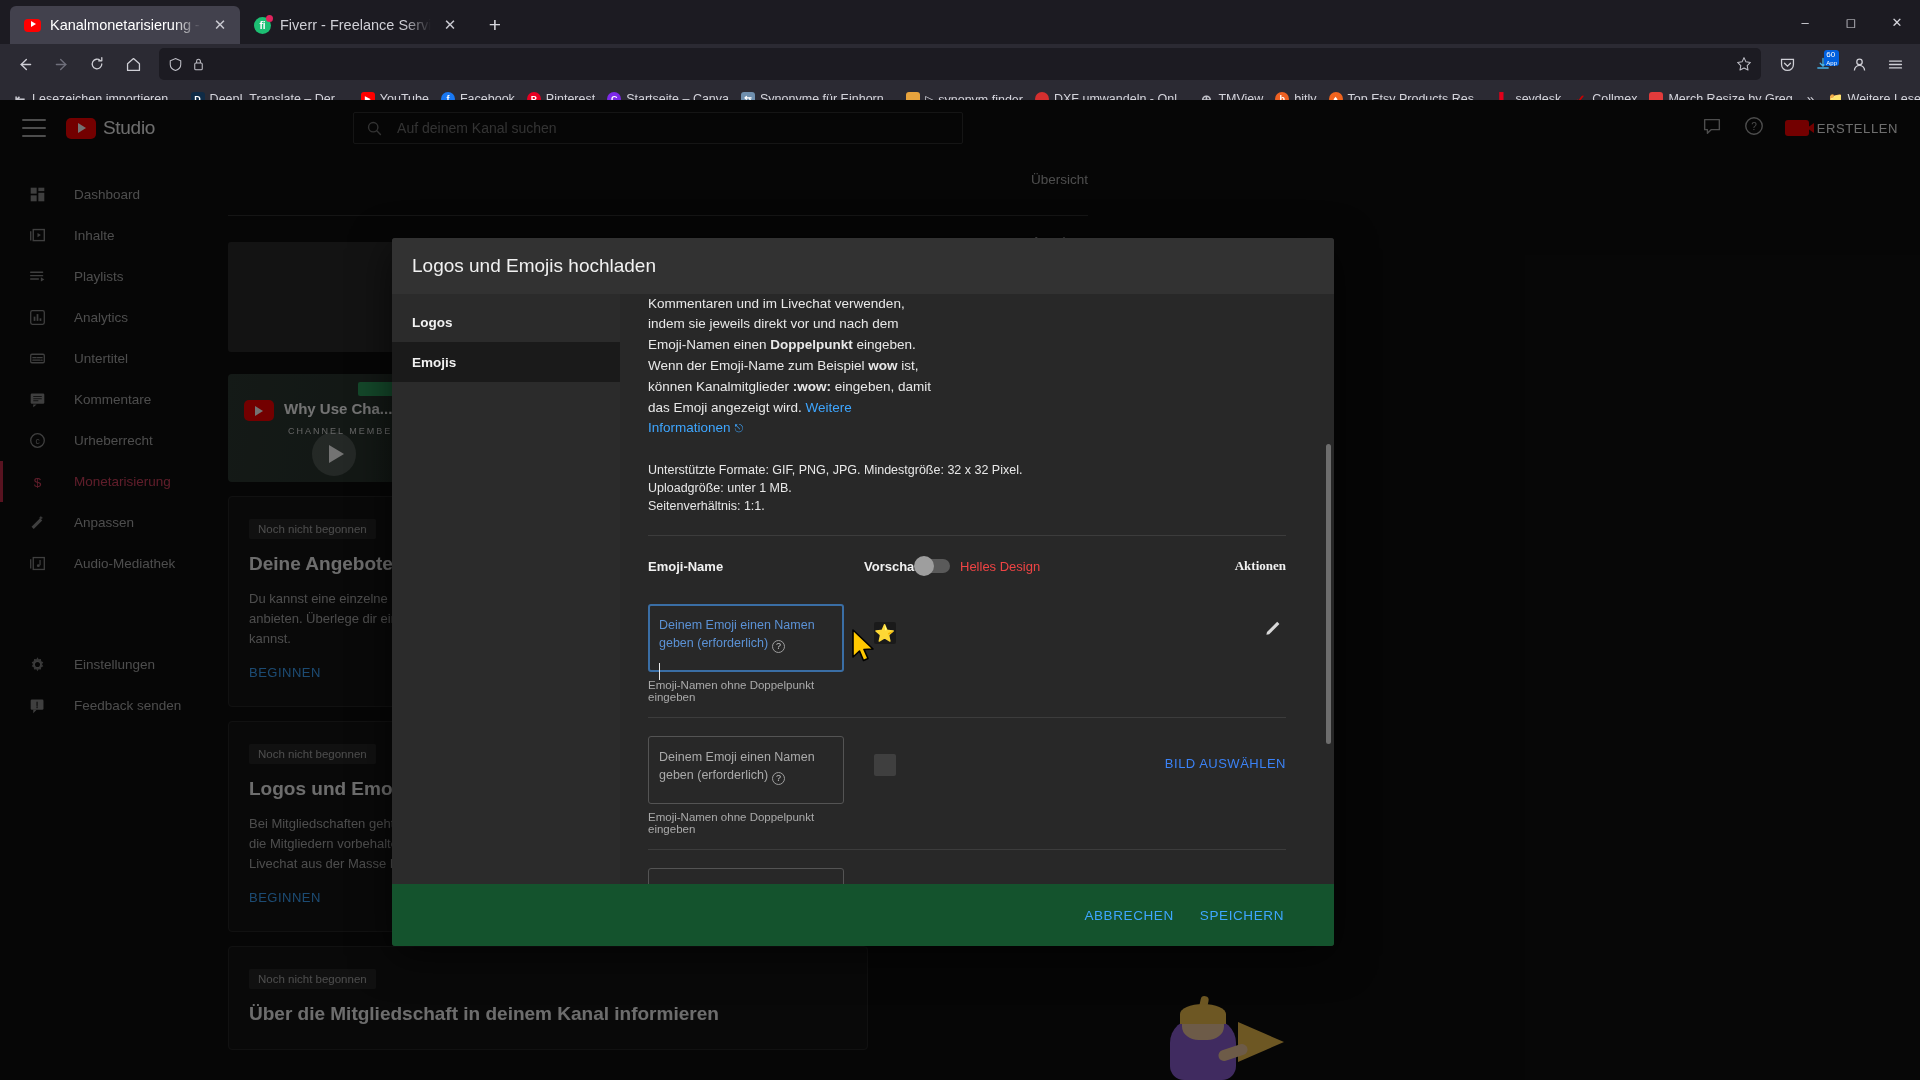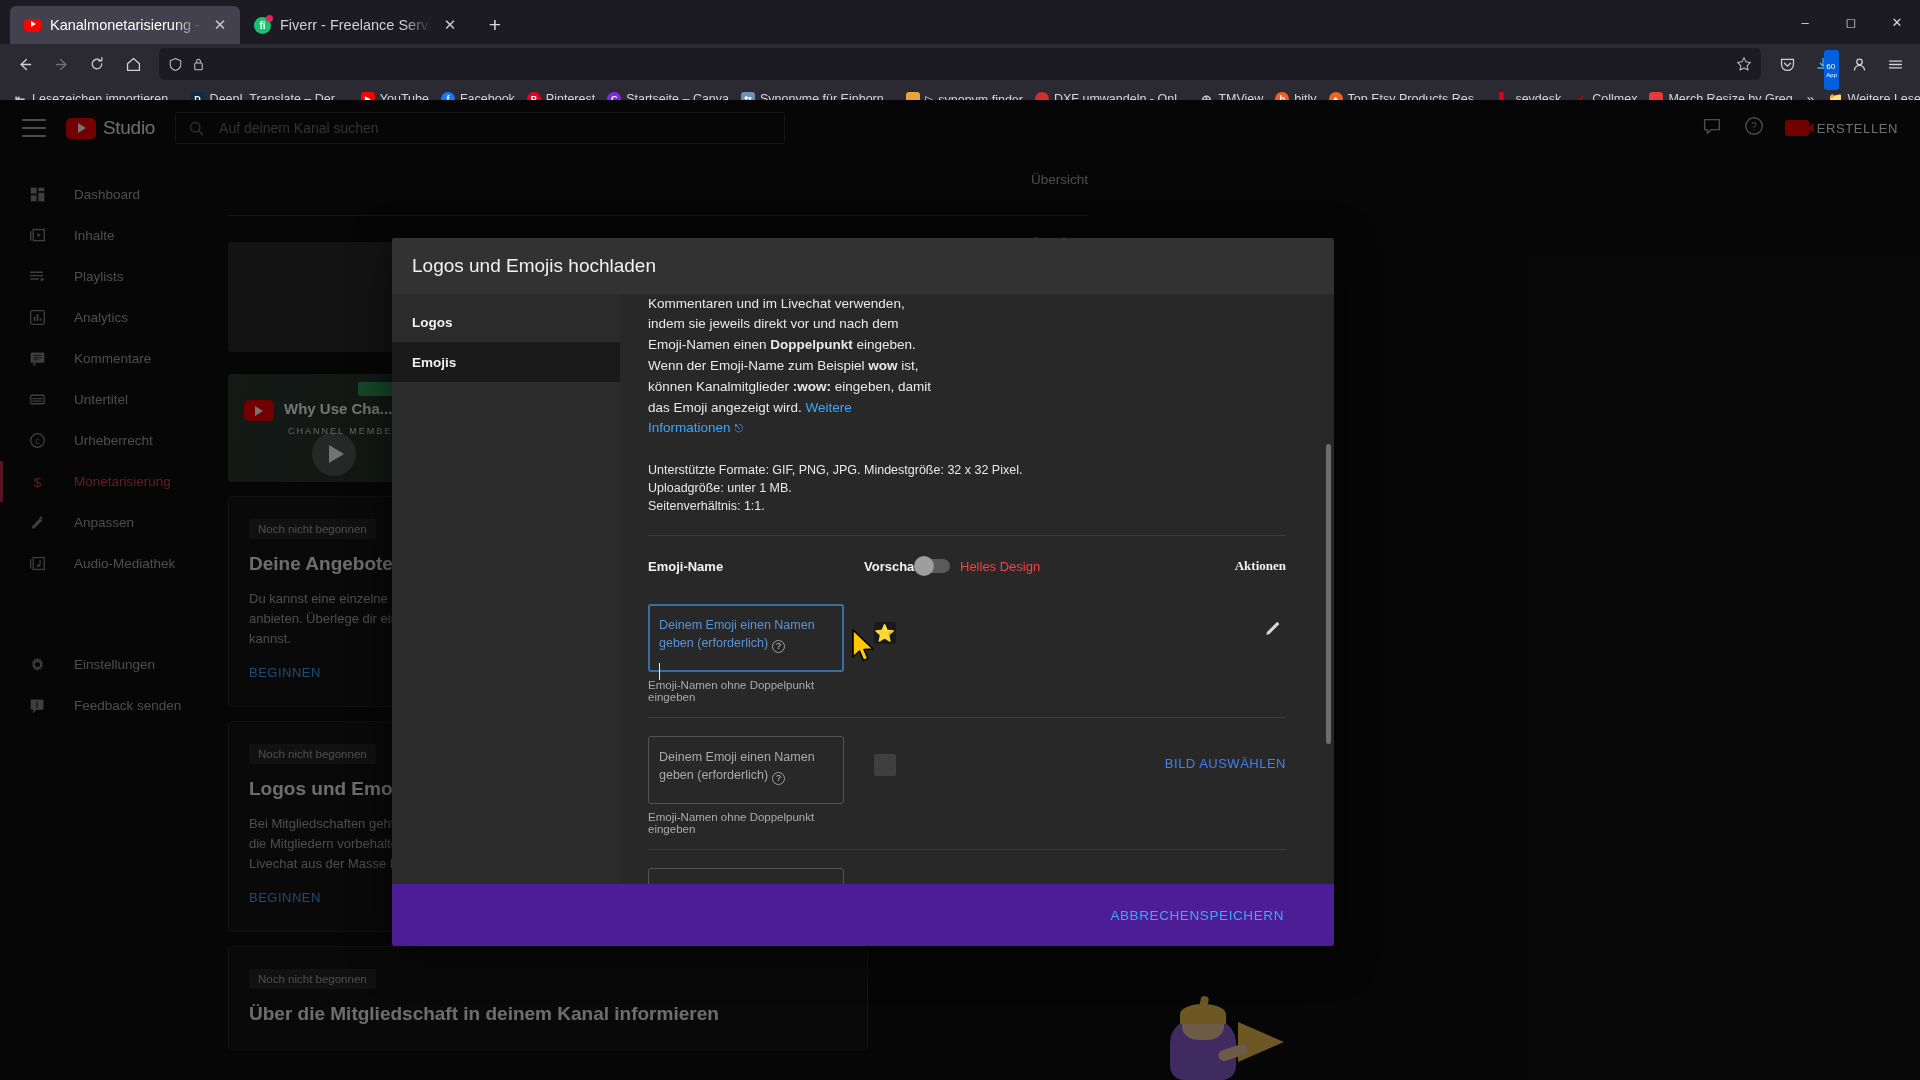--- a/index.html
+++ b/index.html
@@ -52,21 +52,21 @@
   .navbtn { width: 34px; height: 32px; display: flex; align-items: center;
       justify-content: center; color: #cfcfd6; }
   .navbtn.dim { color: #6f6f7b; }
   .urlbar { flex: 1; height: 32px; background: #1c1b22; border-radius: 5px;
       display: flex; align-items: center; padding: 0 9px; gap: 9px; margin: 0 7px; }
   .urlbar .ic { color: #c0c0c8; display: flex; align-items: center; }
   .urlbar .spacer { flex: 1; }
   .navright { display: flex; align-items: center; gap: 2px; }
   .badge-dl { position: relative; }
   .dlcount { position: absolute; top: 2px; right: 1px; background: #0060df; color: #fff;
-     font-size: 8px; border-radius: 3px; padding: 12px 2px; line-height: 10px; }
+     font-size: 8px; border-radius: 3px; padding: 0 2px; line-height: 10px; }
   .dlcount small { display: block; font-size: 6px; line-height: 6px; }
 
   .bookmarks { height: 30px; background: #2b2a33; display: flex; align-items: center;
       padding: 0 7px; gap: 0px; font-size: 12.5px; color: #d4d4dc; overflow: hidden; }
   .bm { display: flex; align-items: center; gap: 5px; padding: 3px 6px;
       white-space: nowrap; border-radius: 4px; }
   .bm .bmi { width: 14px; height: 14px; flex: 0 0 14px; border-radius: 3px;
       display: flex; align-items: center; justify-content: center;
       font-size: 9px; color: #fff; font-weight: bold; }
   .chev { color: #d4d4dc; font-size: 14px; padding: 0 8px; }
@@ -80,21 +80,21 @@
   .hamburger { width: 24px; height: 18px; display: flex; flex-direction: column;
       justify-content: space-between; }
   .hamburger span { display: block; height: 2px; background: #aaa; border-radius: 1px; }
   .studio-logo { display: flex; align-items: center; gap: 7px; }
   .studio-logo .play { width: 30px; height: 21px; background: #ff0000; border-radius: 5px;
       display: flex; align-items: center; justify-content: center; }
   .studio-logo .play::after { content: ""; width: 0; height: 0;
       border-left: 8px solid #fff; border-top: 5px solid transparent;
       border-bottom: 5px solid transparent; margin-left: 2px; }
   .studio-logo .txt { color: #f1f1f1; font-size: 19px; letter-spacing: -0.3px; }
-  .yt-search { width: 610px; height: 32px; border: 1px solid #303030;
+  .yt-search { width: 610px; height: 32px; margin-left: 178px; border: 1px solid #303030;
       border-radius: 2px; display: flex; align-items: center; padding: 0 12px; gap: 14px;
       color: #717171; font-size: 14px; }
   .yt-header-right { margin-left: auto; display: flex; align-items: center; gap: 20px; }
   .create-btn { display: flex; align-items: center; gap: 8px; color: #f1f1f1;
       font-size: 13px; letter-spacing: .6px; }
   .create-btn .cam { width: 24px; height: 16px; background: #ff0000; border-radius: 3px;
       position: relative; }
   .create-btn .cam::after { content: ""; position: absolute; right: -5px; top: 3px;
       width: 0; height: 0; border-right: 7px solid #ff0000;
       border-top: 5px solid transparent; border-bottom: 5px solid transparent; }
@@ -212,21 +212,21 @@
       padding-left: 10px; }
   .swatch { width: 22px; height: 22px; background: #3f3f3f; border-radius: 2px;
       display: flex; align-items: center; justify-content: center; font-size: 17px; }
   .swatch.dark { background: #1a1a1a; }
   .er-act { margin-left: auto; display: flex; align-items: flex-start; padding-top: 14px; }
   .pick-btn { color: #3b82f6; font-size: 13px; letter-spacing: .5px; font-weight: 500;
       padding-top: 6px; white-space: nowrap; }
   .pencil { width: 22px; height: 22px; color: #d8d8d8; }
 
   .modal-foot { height: 62px; flex: 0 0 62px; display: flex; align-items: center;
-      justify-content: flex-end; padding-right: 50px; background: #4c1d95; }
+      justify-content: flex-end; gap: 26px; padding-right: 50px; background: #14532d; }
   .foot-btn { color: #3ea6ff; font-size: 13.5px; letter-spacing: .6px; }
 
   .mscroll { position: absolute; right: 3px; top: 150px; width: 5px; height: 300px;
       background: #6d6d6d; border-radius: 3px; }
 
   
   .cursor { position: absolute; left: 851px; top: 529px; width: 26px; height: 34px;
       z-index: 40; pointer-events: none; }
 </style>
 </head>
@@ -474,35 +474,35 @@
                 <rect x="5.5" y="9" width="2" height="5" fill="#8c8c8c"></rect>
                 <rect x="9" y="6" width="2" height="8" fill="#8c8c8c"></rect>
                 <rect x="12.5" y="11" width="2" height="3" fill="#8c8c8c"></rect>
               </svg>
             </span>
           <span>Analytics</span>
         </div>
         <div class="side-item">
           <span class="side-ic">
               <svg width="17" height="17" viewBox="0 0 20 20">
+                <rect x="2" y="5" width="16" height="10" rx="1.5" stroke="#8c8c8c" stroke-width="1.5" fill="none"></rect>
+                <path d="M4.5 9 h4 M10 9 h5.5 M4.5 12 h8 M14 12 h1.5" stroke="#8c8c8c" stroke-width="1.4" stroke-linecap="round"></path>
+              </svg>
+            </span>
+          <span>Untertitel</span>
+        </div>
+        <div class="side-item">
+          <span class="side-ic">
+              <svg width="17" height="17" viewBox="0 0 20 20">
                 <rect x="2" y="3" width="16" height="12" rx="1.5" fill="#8c8c8c"></rect>
                 <path d="M5 16 v3 l4-3 Z" fill="#8c8c8c"></path>
                 <path d="M5 6.5 h10 M5 9 h10 M5 11.5 h6" stroke="#2a2a2a" stroke-width="1.2"></path>
               </svg>
             </span>
           <span>Kommentare</span>
-        </div>
-        <div class="side-item">
-          <span class="side-ic">
-              <svg width="17" height="17" viewBox="0 0 20 20">
-                <rect x="2" y="5" width="16" height="10" rx="1.5" stroke="#8c8c8c" stroke-width="1.5" fill="none"></rect>
-                <path d="M4.5 9 h4 M10 9 h5.5 M4.5 12 h8 M14 12 h1.5" stroke="#8c8c8c" stroke-width="1.4" stroke-linecap="round"></path>
-              </svg>
-            </span>
-          <span>Untertitel</span>
         </div>
         <div class="side-item">
           <span class="side-ic">
               <svg width="17" height="17" viewBox="0 0 20 20">
                 <circle cx="10" cy="10" r="8" stroke="#8c8c8c" stroke-width="1.5" fill="none"></circle>
                 <text x="10" y="14" font-size="10" fill="#8c8c8c" text-anchor="middle" font-family="Liberation Sans">c</text>
               </svg>
             </span>
           <span>Urheberrecht</span>
         </div>

